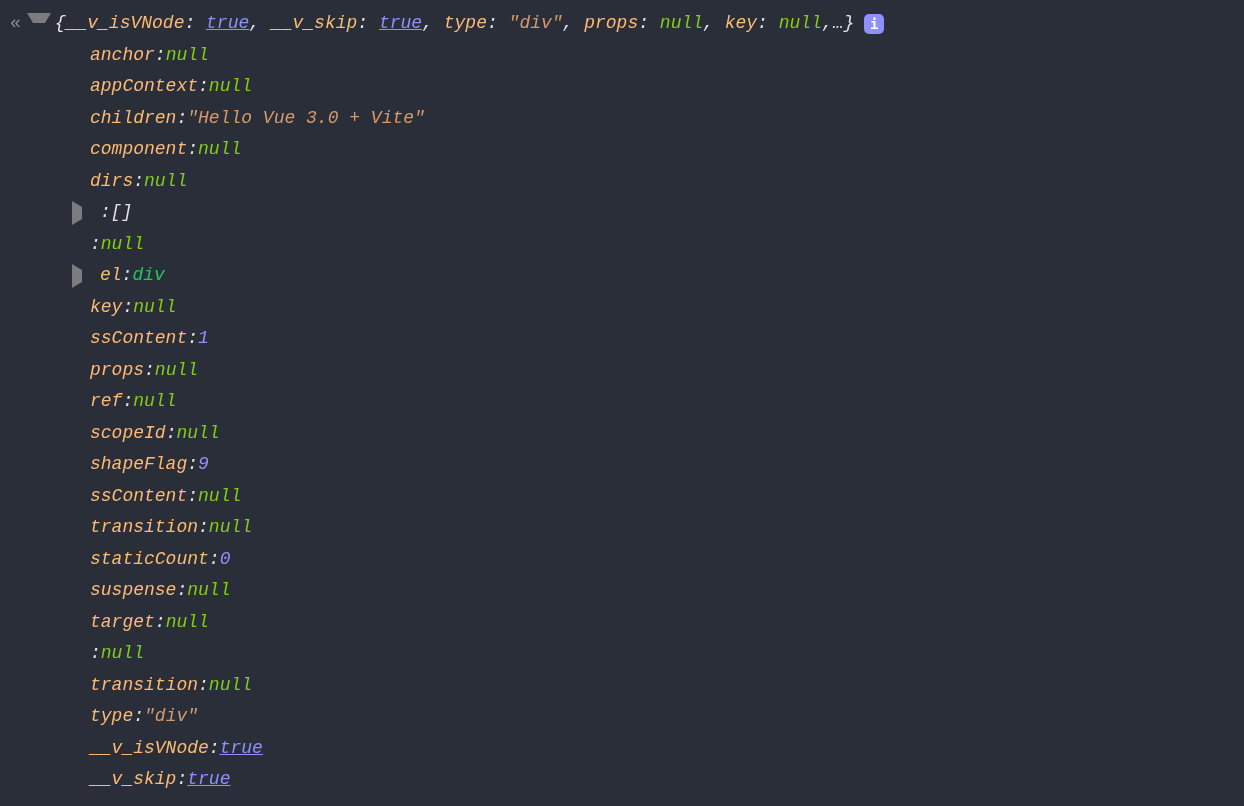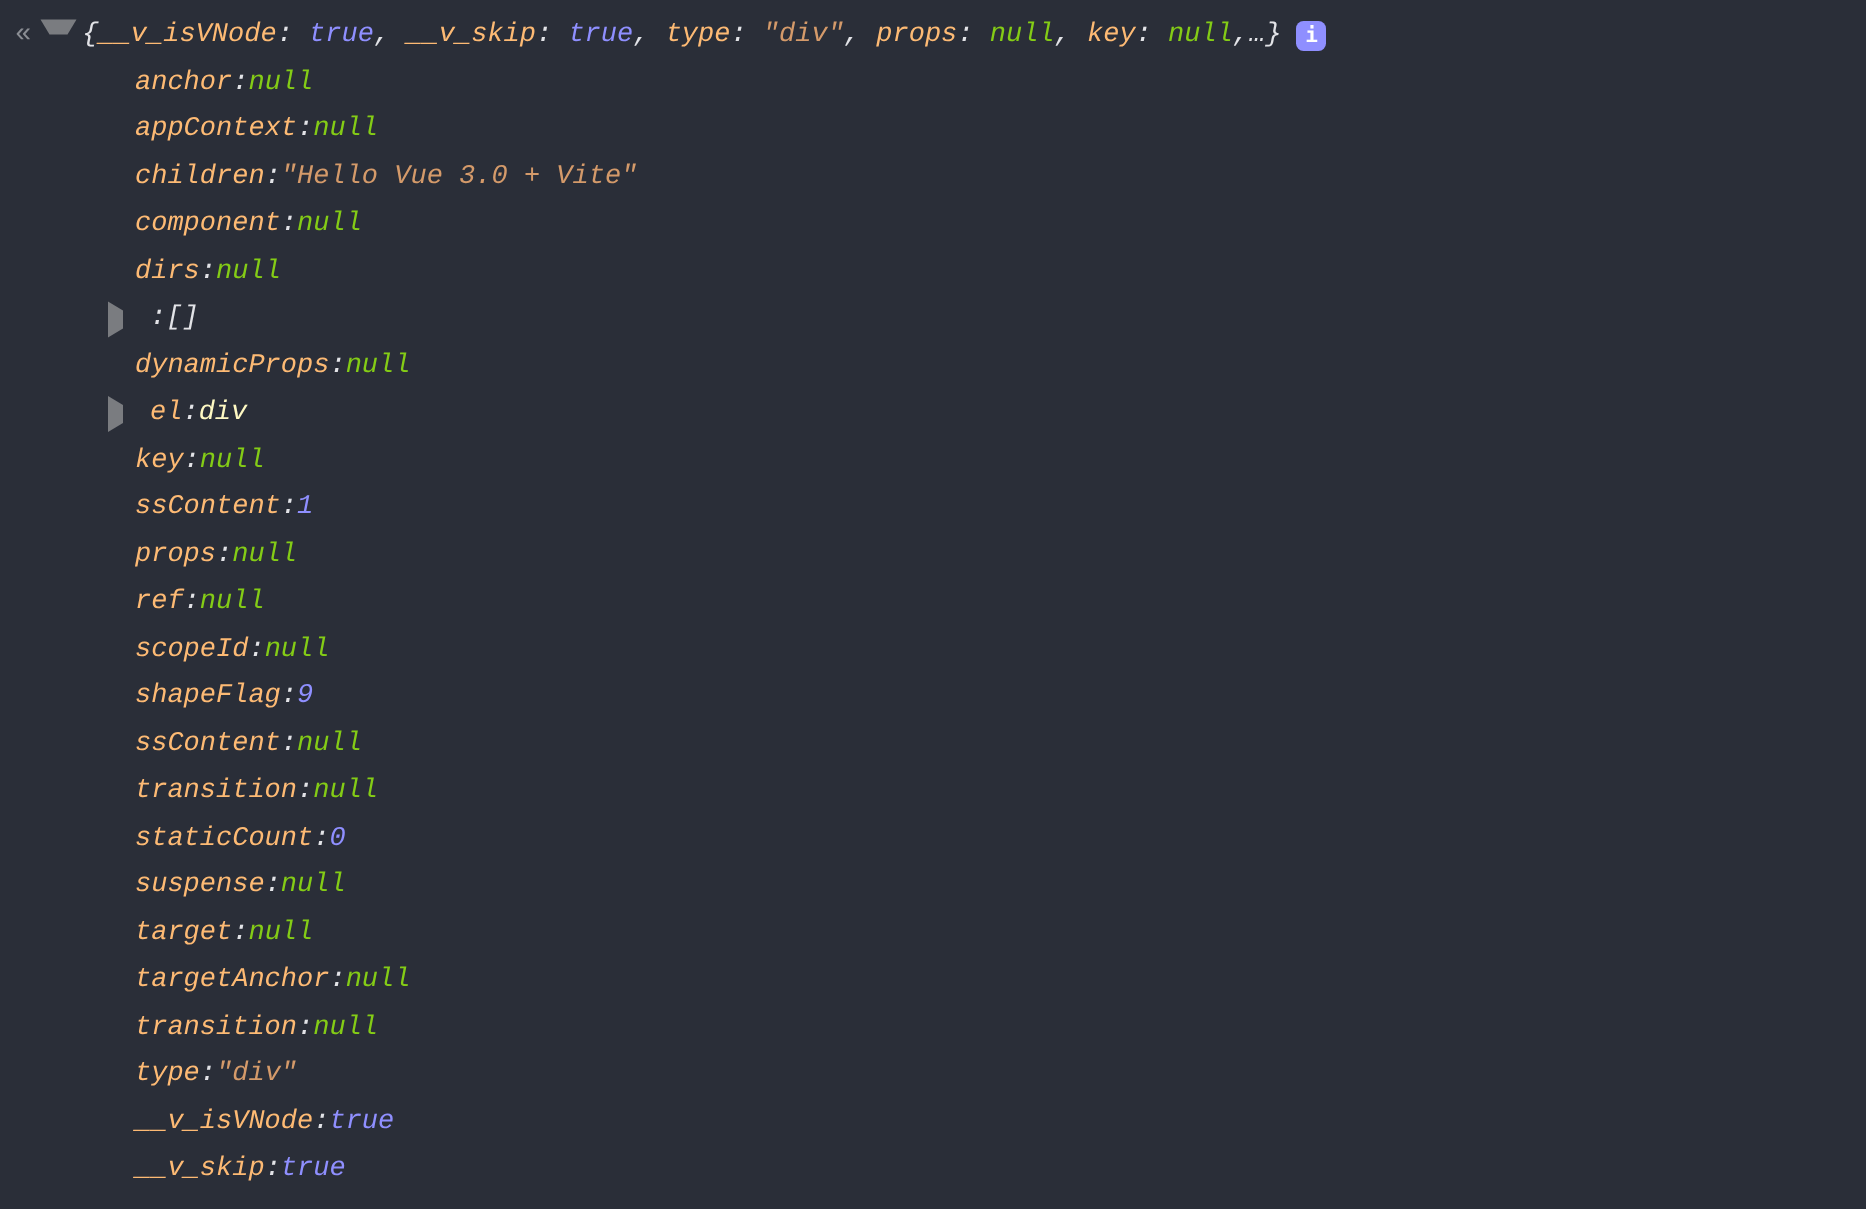--- a/index.html
+++ b/index.html
@@ -13,24 +13,24 @@
     vertical-align:middle;}
   .tri-right{border-left:10px solid #7a7c80;border-top:6px solid transparent;
     border-bottom:6px solid transparent;}
   .tri-down{border-top:10px solid #7a7c80;border-left:6px solid transparent;
     border-right:6px solid transparent;}
   .dblchev{color:#8a8d93;margin-right:6px;font-style:normal;}
   .key{color:#fdba74;}
   .sep{color:#e2e3e7;}
   .punc{color:#e2e3e7;}
   .null{color:#84cc16;}
-  .true{color:#8f8fff;}
+  .true{color:#8f8fff;text-decoration:underline;}
   .num{color:#8f8fff;}
   .str{color:#d49a6a;}
-  .elref{color:#fef9c3;}
+  .elref{color:#22c55e;}
   .info-badge{display:inline-flex;align-items:center;justify-content:center;
     width:20px;height:20px;border-radius:5px;background:#8f8fff;color:#fff;
     font-style:normal;font-weight:600;font-size:14px;margin-left:10px;
     font-family:Menlo,Consolas,monospace;vertical-align:middle;}
 </style>
 </head>
 <body>
 
 <div class="root">
 
@@ -68,21 +68,20 @@
         <span class="key">dirs</span>
         <span class="sep">: </span>
         <span class="null">null</span>
       </div>
       <div class="row indent1">
         <span class="tri tri-right" style="margin-left: -18px; margin-right: 6px;"></span>
         <span class="sep">: </span>
         <span class="punc">[]</span>
       </div>
       <div class="row indent1">
-        <span class="key">dynamicProps</span>
         <span class="sep">: </span>
         <span class="null">null</span>
       </div>
       <div class="row indent1">
         <span class="tri tri-right" style="margin-left: -18px; margin-right: 6px;"></span>
         <span class="key">el</span>
         <span class="sep">: </span>
         <span class="elref">div</span>
       </div>
       <div class="row indent1">
@@ -134,21 +133,20 @@
         <span class="key">suspense</span>
         <span class="sep">: </span>
         <span class="null">null</span>
       </div>
       <div class="row indent1">
         <span class="key">target</span>
         <span class="sep">: </span>
         <span class="null">null</span>
       </div>
       <div class="row indent1">
-        <span class="key">targetAnchor</span>
         <span class="sep">: </span>
         <span class="null">null</span>
       </div>
       <div class="row indent1">
         <span class="key">transition</span>
         <span class="sep">: </span>
         <span class="null">null</span>
       </div>
       <div class="row indent1">
         <span class="key">type</span>

